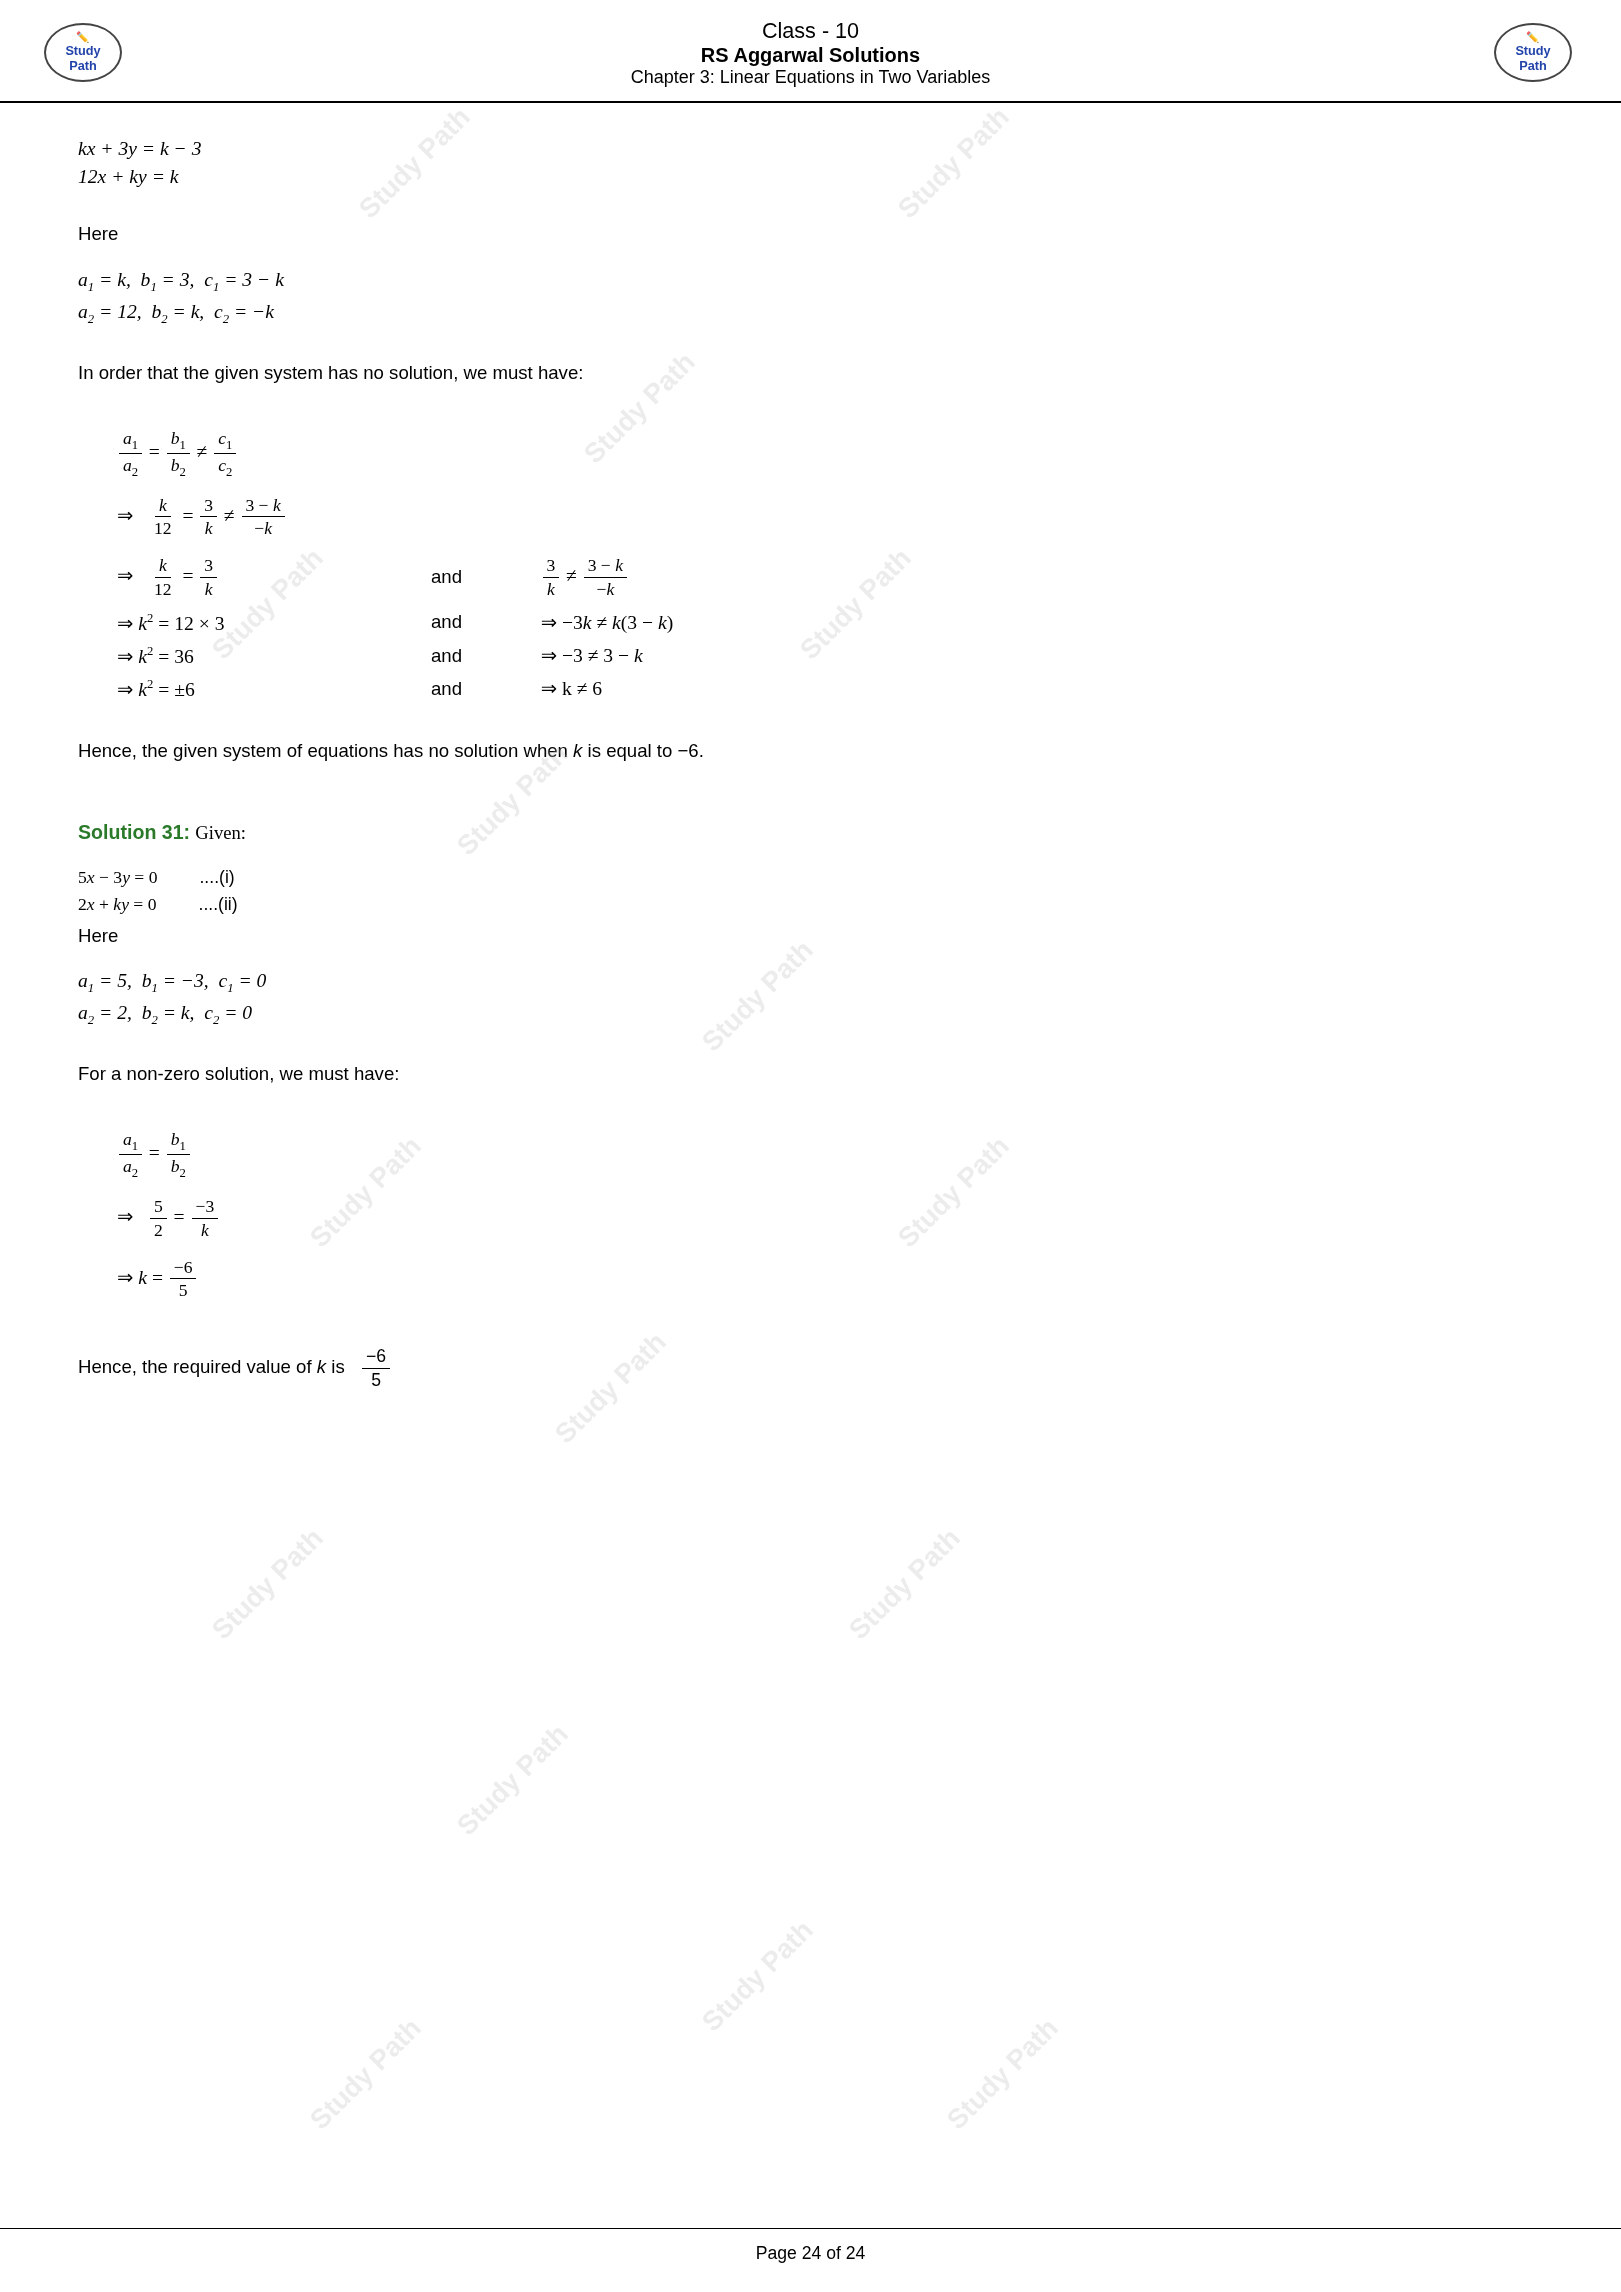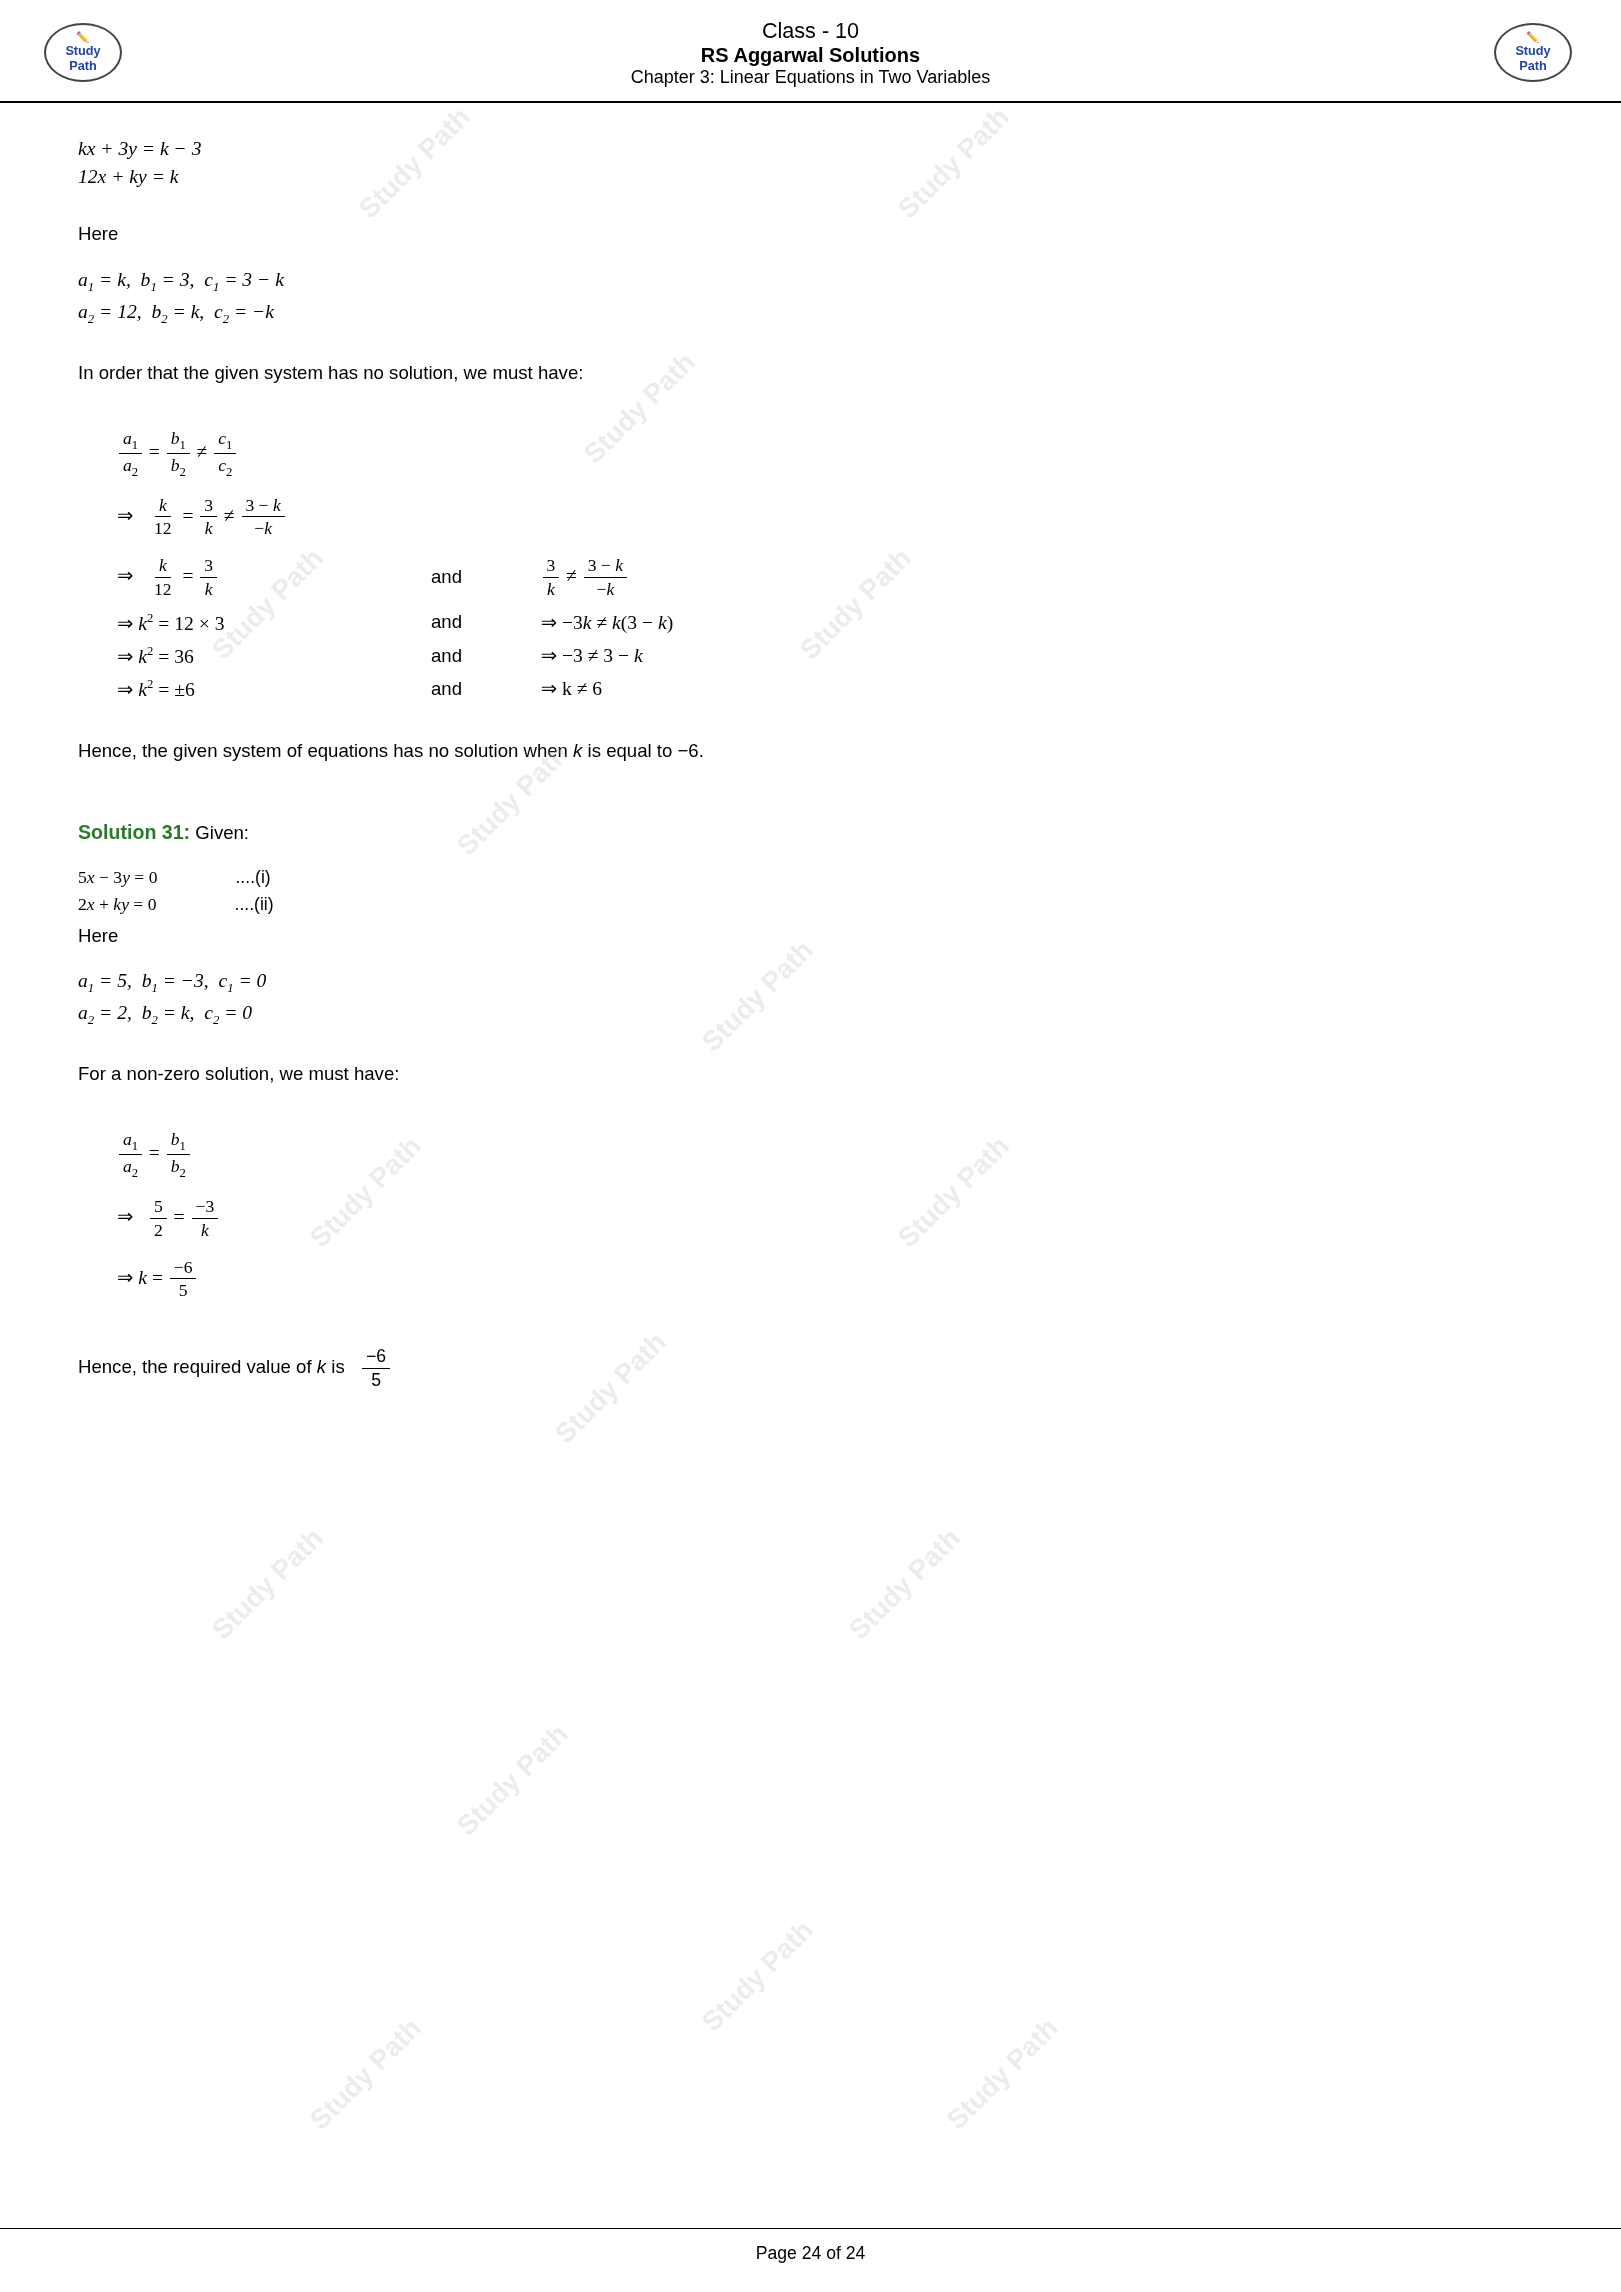--- a/index.html
+++ b/index.html
@@ -180,21 +180,21 @@
       color: #000;
       border-top: 1px solid #000;
       padding-top: 13.7px;
       left: 0;
     }
 
     
     .eq-labeled {
       display: flex;
       align-items: center;
-      gap: 78px;
+      gap: 42px;
       margin: 5.9px 0;
     }
     .eq-label {
       font-family: Arial, sans-serif;
       font-size: 17.6px;
       min-width: 78px;
     }
 
     sup { font-size: 12.7px; vertical-align: super; }
     sub { font-size: 12.7px; vertical-align: sub; }
@@ -393,21 +393,21 @@
 
     <div class="text-line">
       Hence, the given system of equations has no solution when <em>k</em> is equal to −6.
     </div>
 
     <div class="section-gap"></div>
     <div class="section-gap"></div>
 
     <div class="text-line">
       <span class="solution-label">Solution 31:</span>
-      <span style="font-family:Liberation Sans, sans-serif;text-align:right;"> Given:</span>
+      <span style="font-family:Liberation Serif, serif;text-align:right;"> Given:</span>
     </div>
 
     <div class="small-gap"></div>
 
     <div class="eq-labeled">
       <div>
         5<em>x</em> − 3<em>y</em> = 0
       </div>
       <div class="eq-label">....(i)</div>
     </div>

